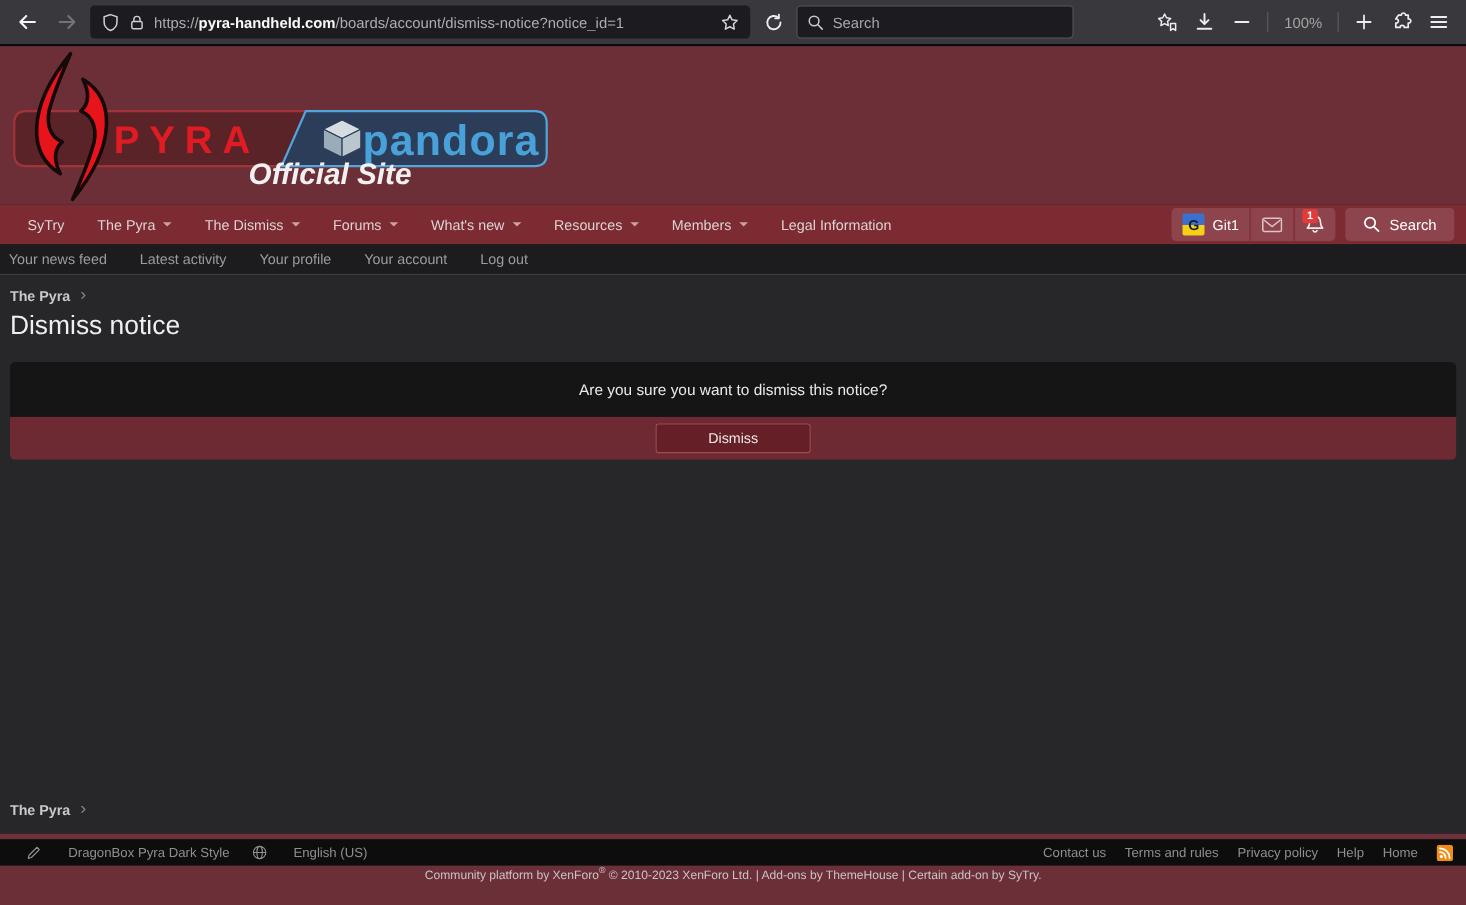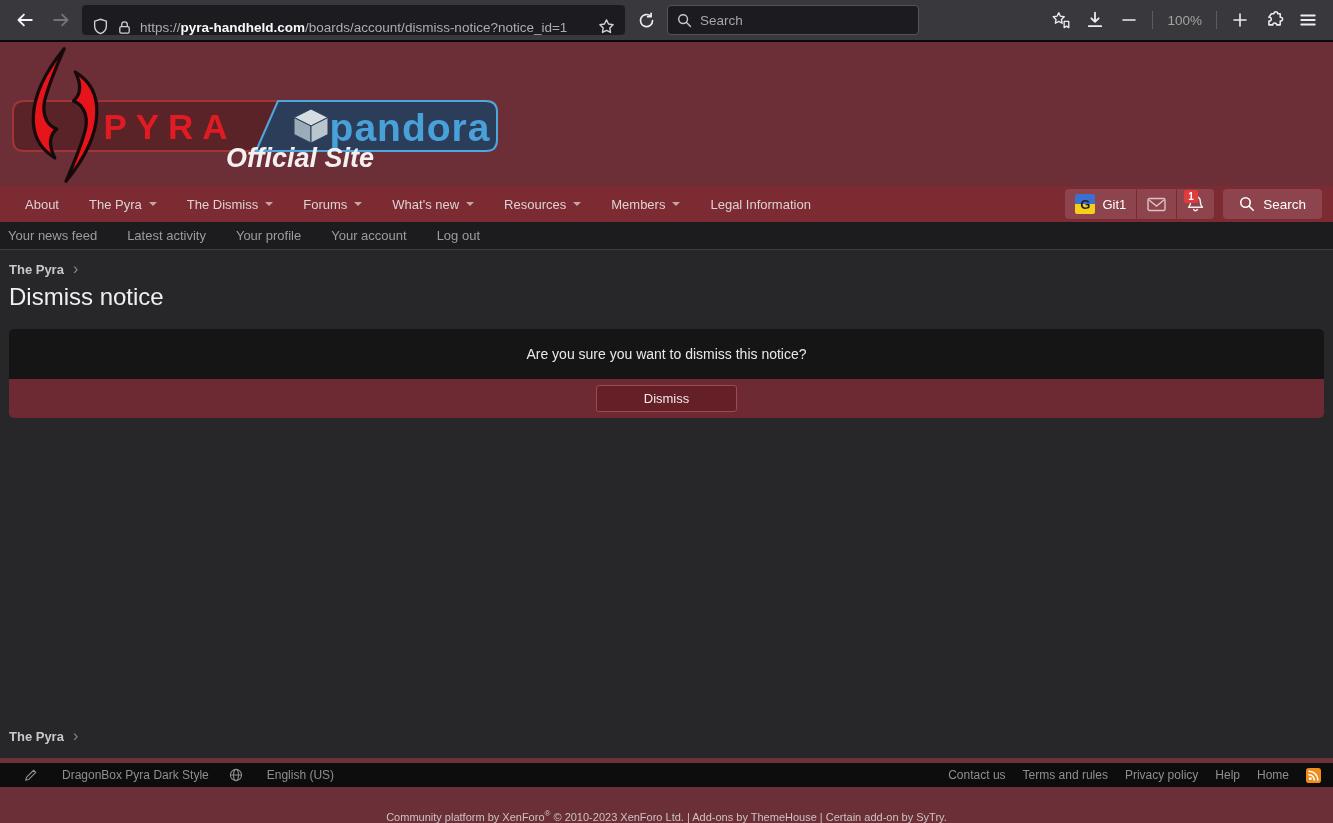--- a/index.html
+++ b/index.html
@@ -11,23 +11,23 @@
   }
 
   
   .chrome {
     height:42px; flex:0 0 42px;
     background:#38383d; border-bottom:2px solid #0a0a0c;
     display:flex; align-items:center; padding:0 10px; gap:6px;
   }
   .chrome-btn { width:30px; height:30px; display:flex; align-items:center; justify-content:center; border-radius:3px; flex:none; }
   .url-bar {
-    width:543px; height:30px; flex:none;
+    width:600px; height:30px; flex:none;
     background:#1c1c20; border-radius:4px;
-    display:flex; align-items:flex-end; padding:0 10px; gap:8px;
+    display:flex; align-items:center; padding:0 10px; gap:8px;
   }
   .url-text { font-size:13.5px; color:#adadb0; white-space:nowrap; overflow:hidden; }
   .url-text .domain { color:#f9f9fa; font-weight:700; }
   .url-star { margin-left:auto; }
   .search-bar {
     width:252px; height:30px; flex:none;
     background:#1c1c20; border:1px solid #55555d; border-radius:4px;
     display:flex; align-items:center; padding:0 9px; gap:8px;
   }
   .search-bar input {
@@ -89,21 +89,21 @@
     color:#f1e9ea; font-size:13px; padding:5px 47px; cursor:pointer;
     font-family:Liberation Sans, sans-serif;
   }
 
   
   .footer-sep { height:5px; flex:0 0 5px; background:#6e3039; }
   .footer-bar { height:24px; flex:0 0 24px; background:#0d0d0e; display:flex; align-items:center; padding:0 12px 0 24px; font-size:12px; color:#8f8f92; }
   .footer-left { display:flex; align-items:center; gap:20px; }
   .footer-right { margin-left:auto; display:flex; align-items:center; gap:17px; }
   .footer-link { display:flex; align-items:center; gap:24px; cursor:pointer; white-space:nowrap; }
-  .bottom-strip { height:36px; flex:0 0 36px; background:#6b2f37; display:flex; align-items:flex-end; justify-content:center; font-size:11px; color:#ccc3c4; }
+  .bottom-strip { height:36px; flex:0 0 36px; background:#6b2f37; display:flex; align-items:flex-start; justify-content:center; font-size:11px; color:#ccc3c4; }
   .bottom-strip sup { font-size:8px; }
   svg { display:block; }
 </style>
 </head>
 <body>
 
 <div class="chrome">
   <div class="chrome-btn">
     <span>
         <svg width="18" height="18" viewBox="0 0 16 16">
@@ -223,21 +223,21 @@
     <svg width="120" height="140" viewBox="0 0 120 150">
       <path d="M58 4 C40 26 26 52 25 76 C24 97 33 112 48 121 C41 107 42 97 50 90 C37 85 33 70 39 53 C44 36 52 18 58 4 Z" fill="#e8141c" stroke="#16090a" stroke-width="3.5" stroke-linejoin="round"></path>
       <path d="M60 146 C78 124 92 98 93 74 C94 53 85 38 70 29 C77 43 76 53 68 60 C81 65 85 80 79 97 C74 114 66 132 60 146 Z" fill="#e8141c" stroke="#16090a" stroke-width="3.5" stroke-linejoin="round"></path>
     </svg>
   </div>
   <div class="tagline">Official Site</div>
 </div>
 
 <div class="navbar">
   <div class="nav-item">
-      <span>About</span>
+      <span>SyTry</span>
     </div>
   <div class="nav-item">
       <span>The Pyra</span>
       <span class="caret"></span>
     </div>
   <div class="nav-item">
       <span>The Dismiss</span>
       <span class="caret"></span>
     </div>
   <div class="nav-item">

